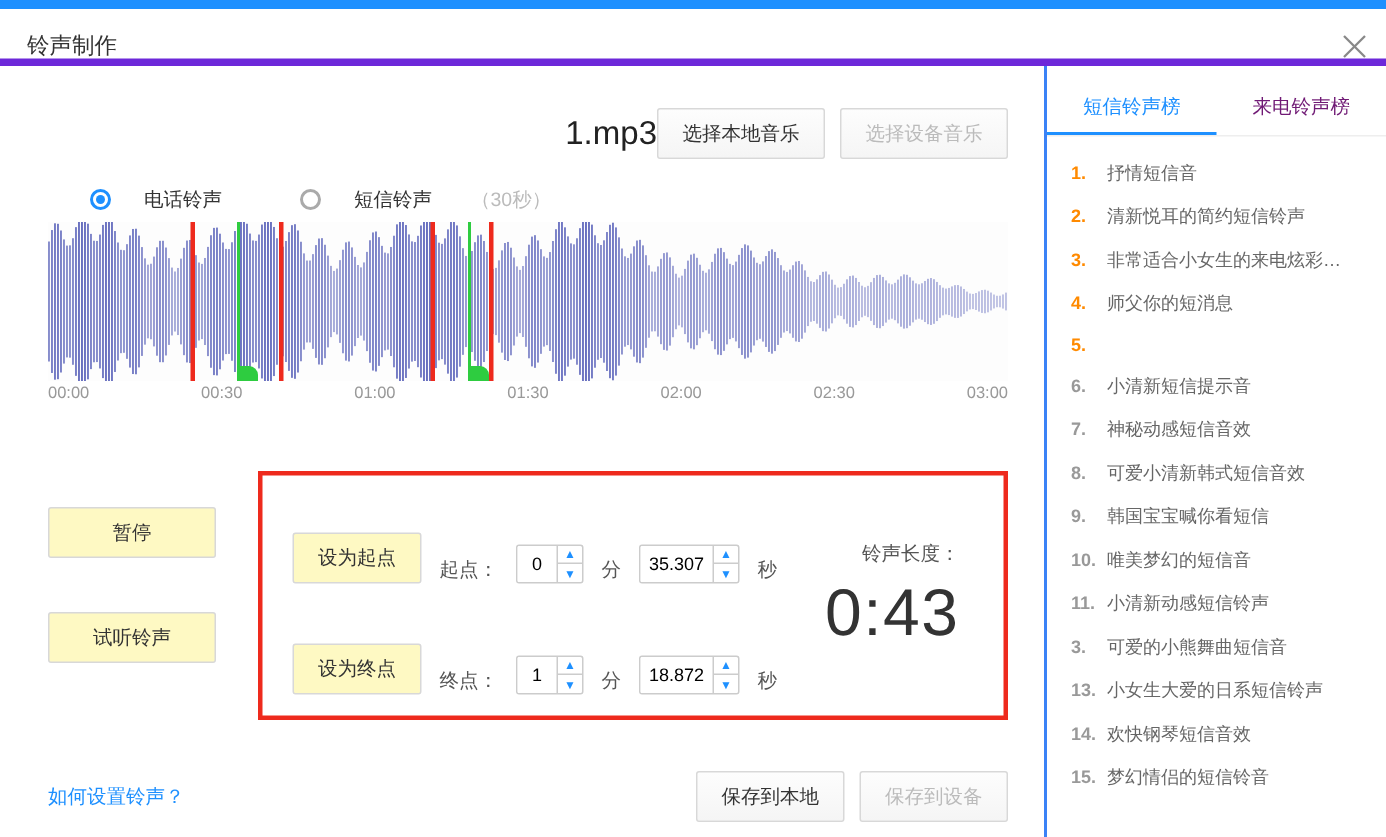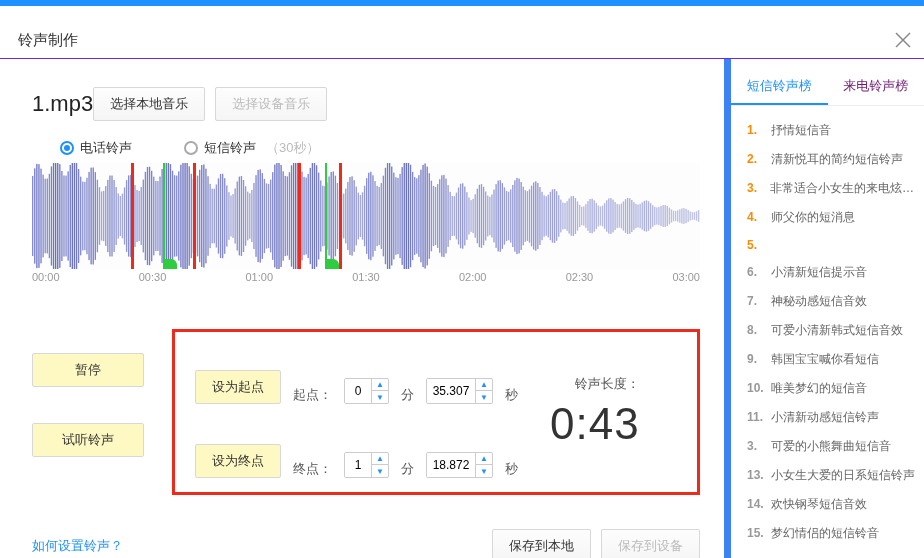--- a/index.html
+++ b/index.html
@@ -5,54 +5,54 @@
     * { box-sizing: border-box; margin: 0; padding: 0; }
     body {
       font-family: "Microsoft YaHei", "Segoe UI", Arial, sans-serif;
       font-size: 13px;
       color: #333;
       background: #fff;
     }
     .top-bar { height: 6px; background: #1e90ff; }
     .window { width: 924px; height: 558px; display: flex; flex-direction: column; }
     .title-bar {
-      height: 53px;
-      border-bottom: 1px solid #6d28d9;
+      height: 38px;
+      border-bottom: 5px solid #6d28d9;
       display: flex;
       align-items: center;
       padding: 16px 12px 0 18px;
       justify-content: space-between;
     }
     .title { font-size: 15px; }
     .close-icon { width: 18px; height: 18px; cursor: pointer; color: #999; }
     .close-icon svg { width: 18px; height: 18px; }
 
     .body { flex: 1; display: flex; overflow: hidden; }
     .main { flex: 1; padding: 28px 24px 12px 32px; position: relative; }
-    .side { width: 200px; border-left: 7px solid #3b82f6; padding: 10px 0 0 0; }
-
-    .header-row { display: flex; justify-content: flex-start; align-items: center; margin-bottom: 18px; }
+    .side { width: 228px; border-left: 2px solid #3b82f6; padding: 10px 0 0 0; }
+
+    .header-row { display: flex; justify-content: flex-end; align-items: center; margin-bottom: 18px; }
     .file-title { font-size: 22px; color: #222; }
     .header-buttons { display: flex; gap: 10px; }
     .btn {
       border: 1px solid #d8d8d8;
       background: linear-gradient(#fdfdfd, #f5f5f5);
       border-radius: 2px;
       height: 34px;
       padding: 0 16px;
       font-size: 13px;
       cursor: pointer;
       color: #333;
     }
     .btn.disabled { color: #bbb; cursor: default; }
     .btn.ghost { background: #fef9c3; margin-top: 24px; }
 
     .radio-row { display: flex; gap: 24px; align-items: center; margin-bottom: 6px; }
     .radio {
-      display: inline-flex; align-items: center; gap: 6px; cursor: pointer; padding-left: 28px;
+      display: inline-flex; align-items: center; gap: 22px; cursor: pointer; padding-left: 28px;
     }
     .radio .circle {
       width: 14px; height: 14px; border: 2px solid #aaa; border-radius: 50%;
       display: inline-flex; align-items: center; justify-content: center;
     }
     .radio.checked .circle { border-color: #1e90ff; }
     .radio.checked .dot { width: 6px; height: 6px; border-radius: 50%; background: #1e90ff; }
     .radio-sub { color: #bbb; margin-left: 4px; }
 
     .wave-wrap { position: relative; height: 124px; }

